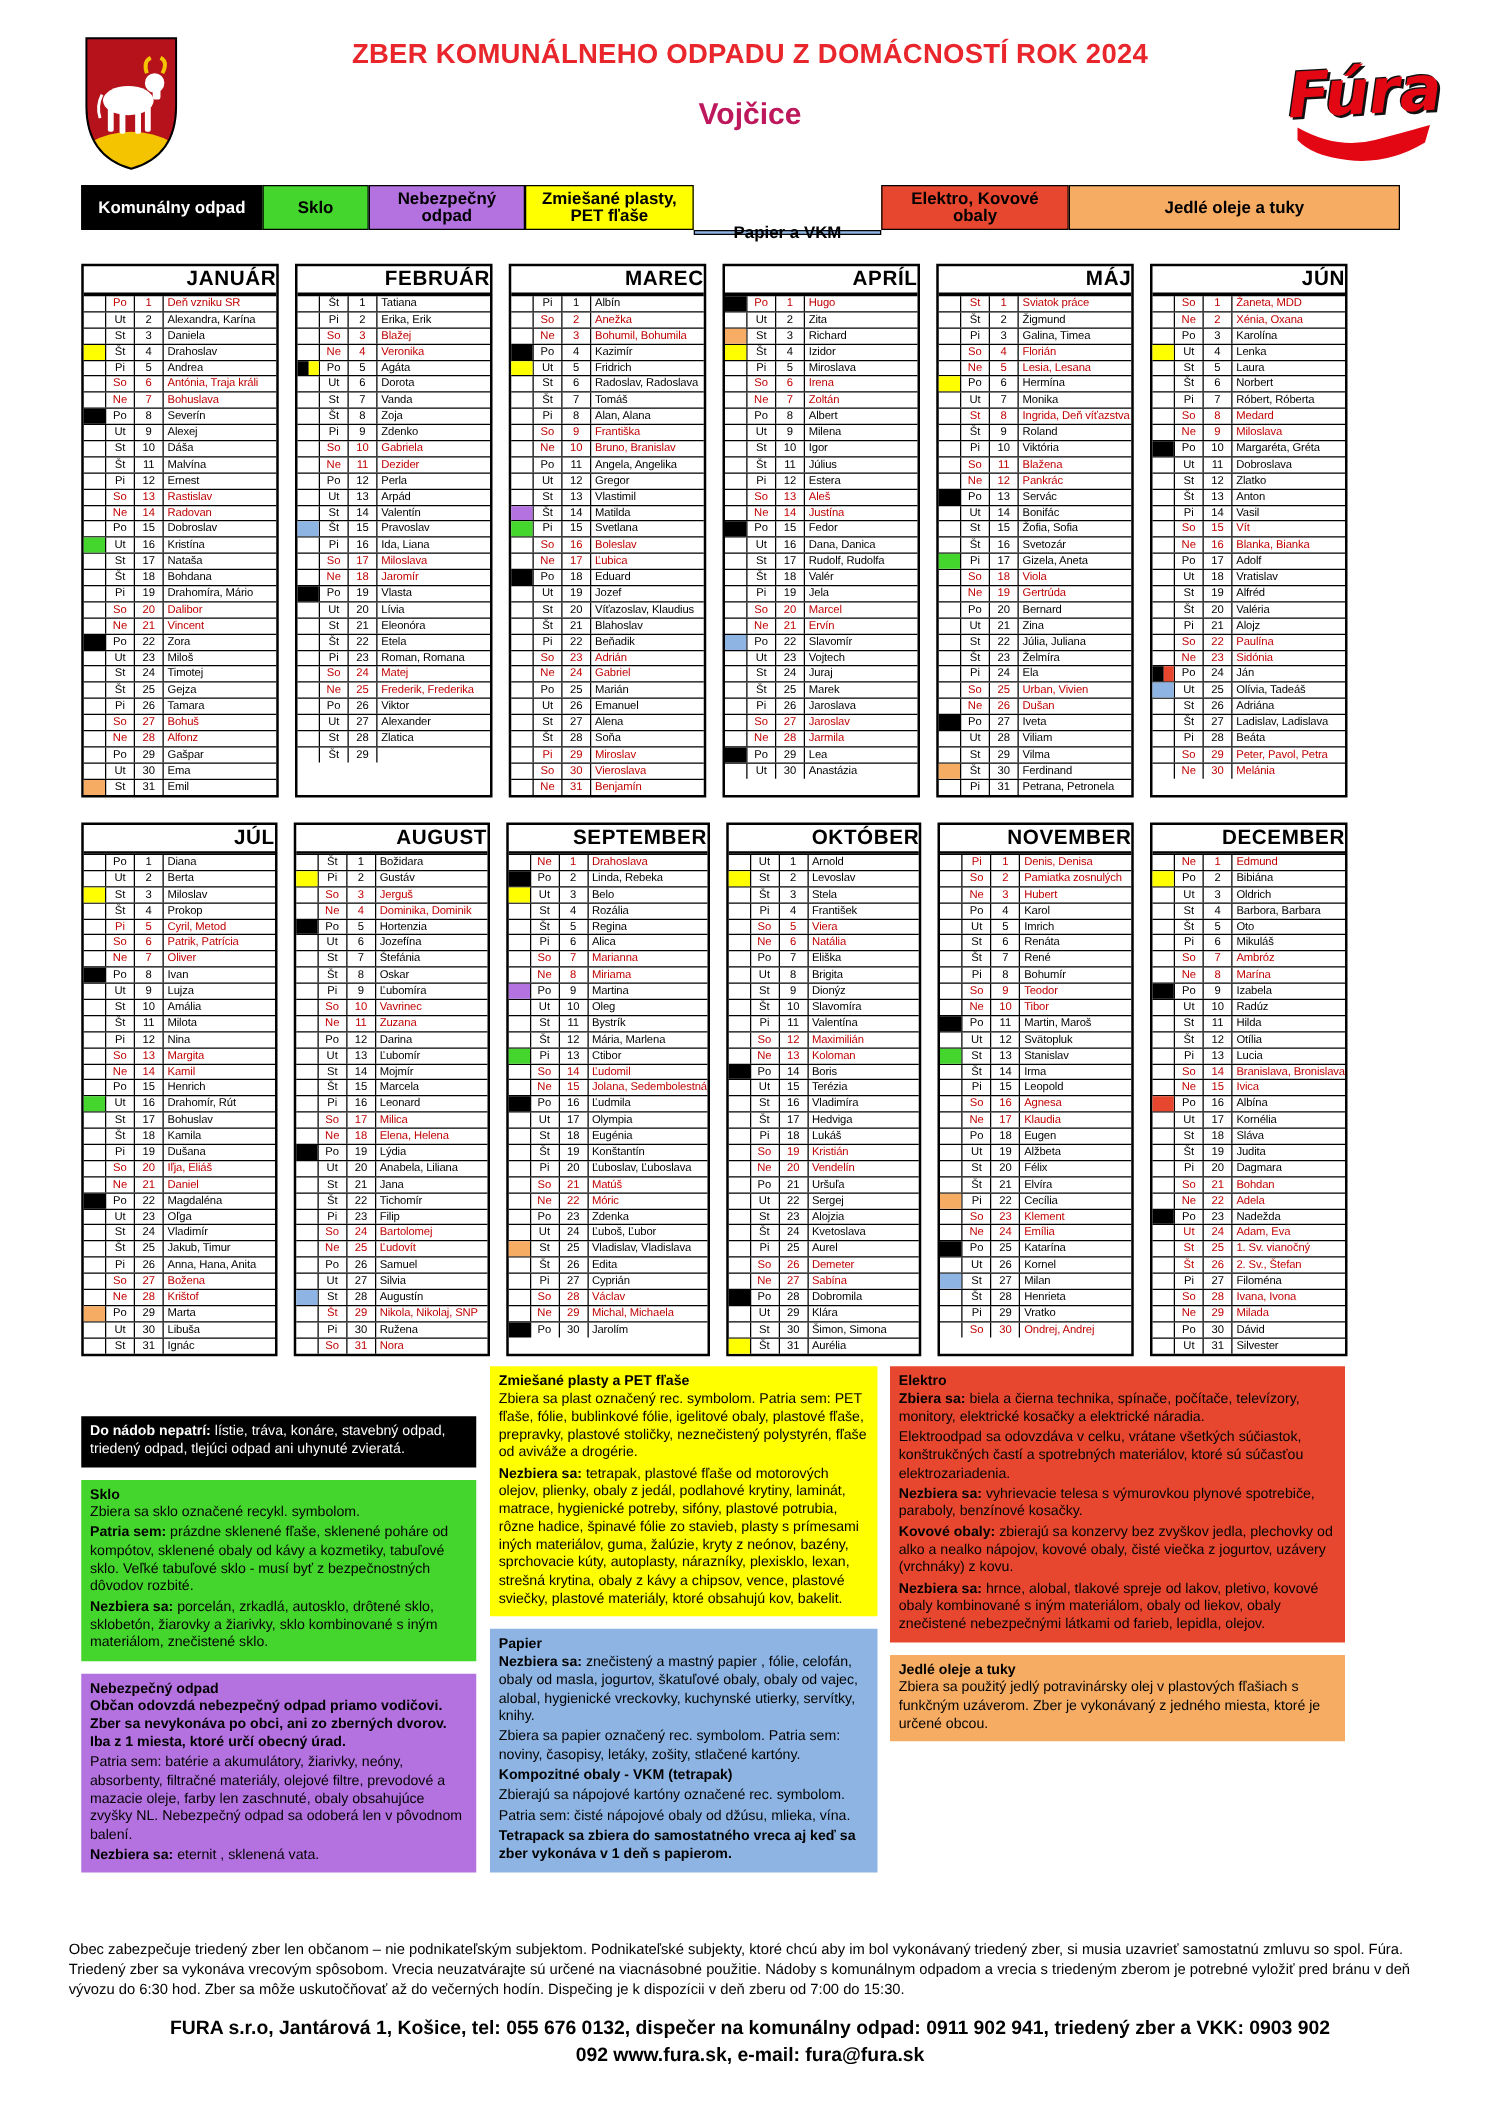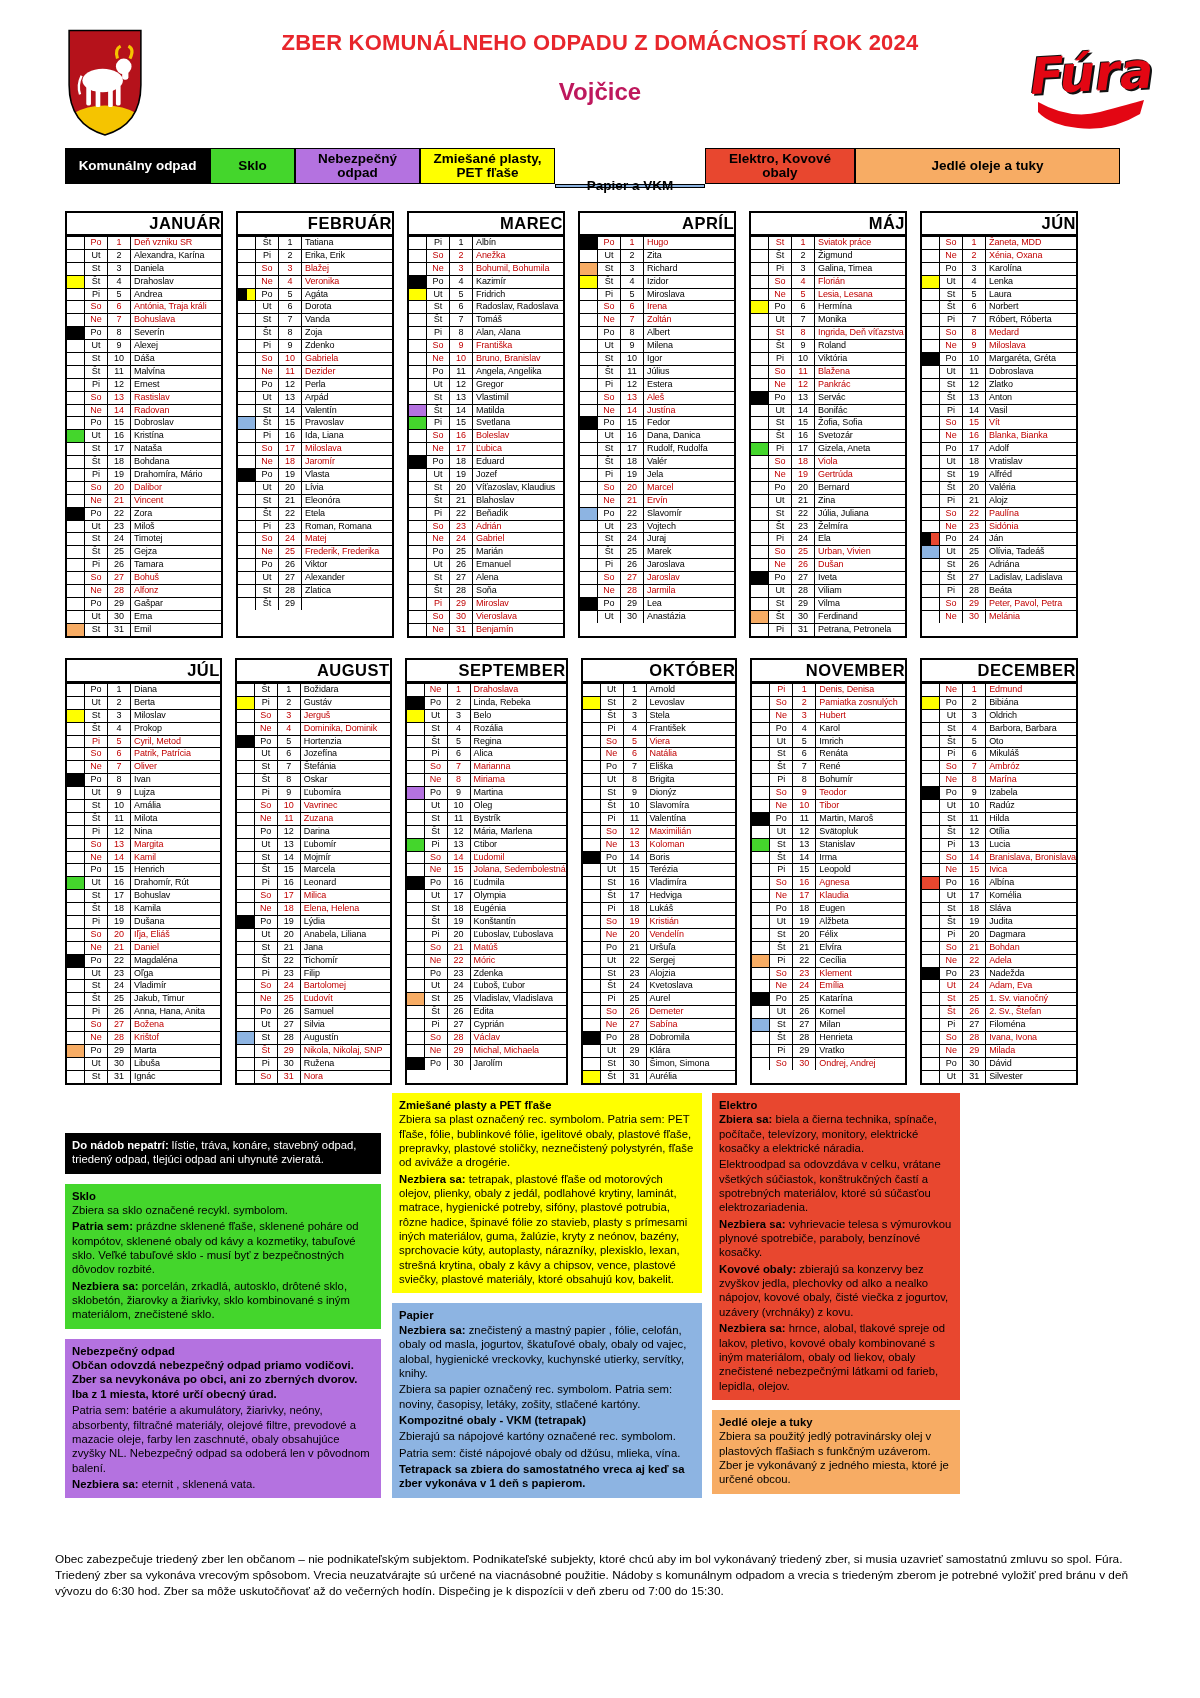--- a/index.html
+++ b/index.html
@@ -30,21 +30,21 @@
   .c-mark{width:17px;border-right:1px solid #000;display:flex;}
   .mark{flex:1;height:100%;}
   .c-dow{width:22px;text-align:center;border-right:1px solid #000;}
   .c-num{width:22px;text-align:center;border-right:1px solid #000;}
   .c-name{flex:1;padding-left:3px;white-space:nowrap;overflow:hidden;letter-spacing:-.1px;}
   .red{color:#C00000;}
   
   .info-col{position:absolute;}
   #info-col-1{left:65px;width:316px;top:1133px;}
   #info-col-2{left:392px;width:310px;top:1093px;}
-  #info-col-3{left:712px;width:248px;top:1093px;}
+  #info-col-3{left:712px;width:364px;top:1093px;}
   .block{padding:5px 7px;margin-bottom:10px;font-size:11.3px;line-height:1.27;box-sizing:border-box;}
   .block .b-title{font-weight:bold;}
   .block p{margin:0 0 2px 0;}
   .lead{font-weight:bold;}
   .boldp{font-weight:bold;}
   
   .notice{position:absolute;left:55px;top:1552px;width:1092px;font-size:11.8px;line-height:1.35;}
   .contact{position:absolute;left:0;top:1612px;width:1200px;text-align:center;
         font-size:15.5px;font-weight:bold;line-height:1.4;}
 </style>
@@ -2494,14 +2494,18 @@
         <p><span class="lead">Kovové obaly:</span> zbierajú sa konzervy bez zvyškov jedla, plechovky od alko a nealko nápojov, kovové obaly, čisté viečka z jogurtov, uzávery (vrchnáky) z kovu.</p>
         <p><span class="lead">Nezbiera sa:</span> hrnce, alobal, tlakové spreje od lakov, pletivo, kovové obaly kombinované s iným materiálom, obaly od liekov, obaly znečistené nebezpečnými látkami od farieb, lepidla, olejov.</p>
       </div>
       <div class="block" style="background: rgb(247, 172, 100); color: rgb(0, 0, 0);">
         <div class="b-title">Jedlé oleje a tuky</div>
         <p>Zbiera sa použitý jedlý potravinársky olej v plastových fľašiach s funkčným uzáverom. Zber je vykonávaný z jedného miesta, ktoré je určené obcou.</p>
       </div>
     </div>
 
   <div class="notice">Obec zabezpečuje triedený zber len občanom – nie podnikateľským subjektom. Podnikateľské subjekty, ktoré chcú aby im bol vykonávaný triedený zber, si musia uzavrieť samostatnú zmluvu so spol. Fúra. Triedený zber sa vykonáva vrecovým spôsobom. Vrecia neuzatvárajte sú určené na viacnásobné použitie. Nádoby s komunálnym odpadom a vrecia s triedeným zberom je potrebné vyložiť pred bránu v deň vývozu do 6:30 hod. Zber sa môže uskutočňovať až do večerných hodín. Dispečing je k dispozícii v deň zberu od 7:00 do 15:30.</div>
+  <div class="contact" id="contact">
+      <div>FURA s.r.o, Jantárová 1, Košice, tel: 055 676 0132, dispečer na komunálny odpad: 0911 902 941, triedený zber a VKK: 0903 902</div>
+      <div>092 www.fura.sk, e-mail: fura@fura.sk</div>
+    </div>
 
 </div>
 
 </body></html>

